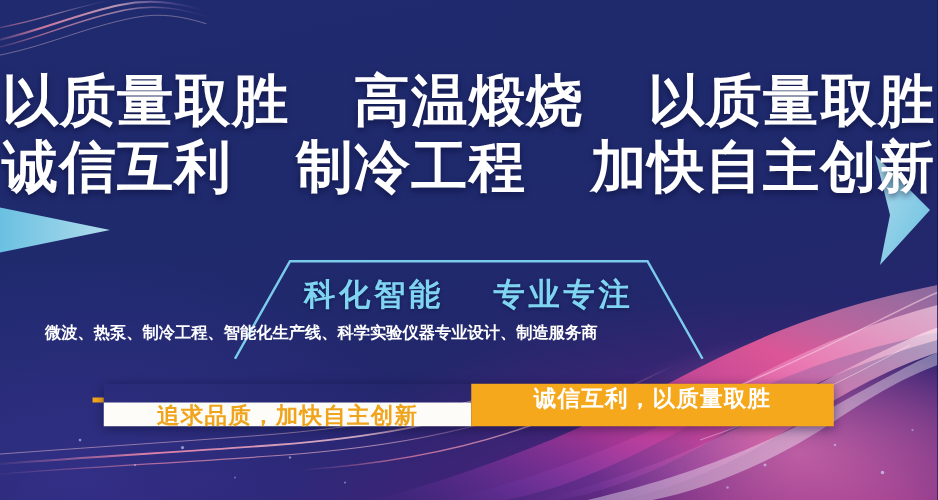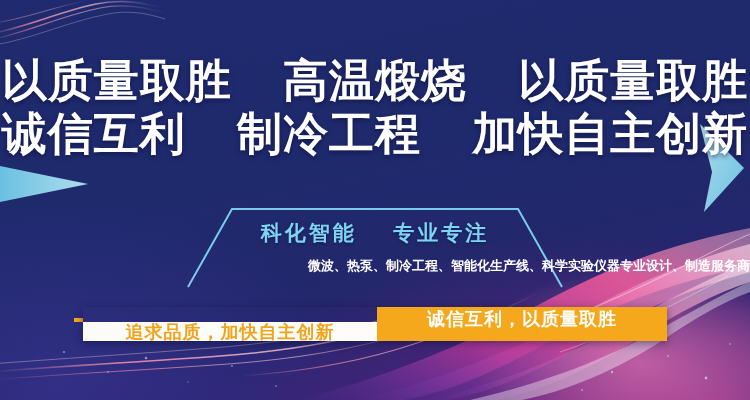--- a/index.html
+++ b/index.html
@@ -54,38 +54,39 @@
     position:absolute; left:0; right:0; top:205px;
     height:84px;
     z-index:6;
   }
   .frame-svg { position:absolute; left:0; top:0; }
 
   .slogan-cyan {
     position:absolute; left:0; right:0; top:14px;
     text-align:center;
     color:#7fd4f2;
-    font-size:21px;
+    font-size:25px;
     font-weight:bold;
     letter-spacing:3px;
     white-space:nowrap;
     font-family:"DejaVu Sans","Liberation Sans",sans-serif;
     text-shadow:0 1px 3px rgba(5,20,60,0.6);
   }
   .slogan-gap { display:inline-block; width:16px; }
 
   .subline {
     position:absolute; left:0; right:0; top:52px;
-    text-align:right;
+    text-align:left;
     color:#ffffff;
     font-size:13px;
     font-weight:bold;
     letter-spacing:0px;
     white-space:nowrap;
     font-family:"DejaVu Sans","Liberation Sans",sans-serif;
+    padding-left:36px;
   }
 
   
   .cta-bar {
     position:absolute;
     left:83px; top:307px;
     width:584px; height:34px;
     display:flex;
     z-index:7;
     box-shadow:0 2px 8px rgba(5,10,45,0.45);

